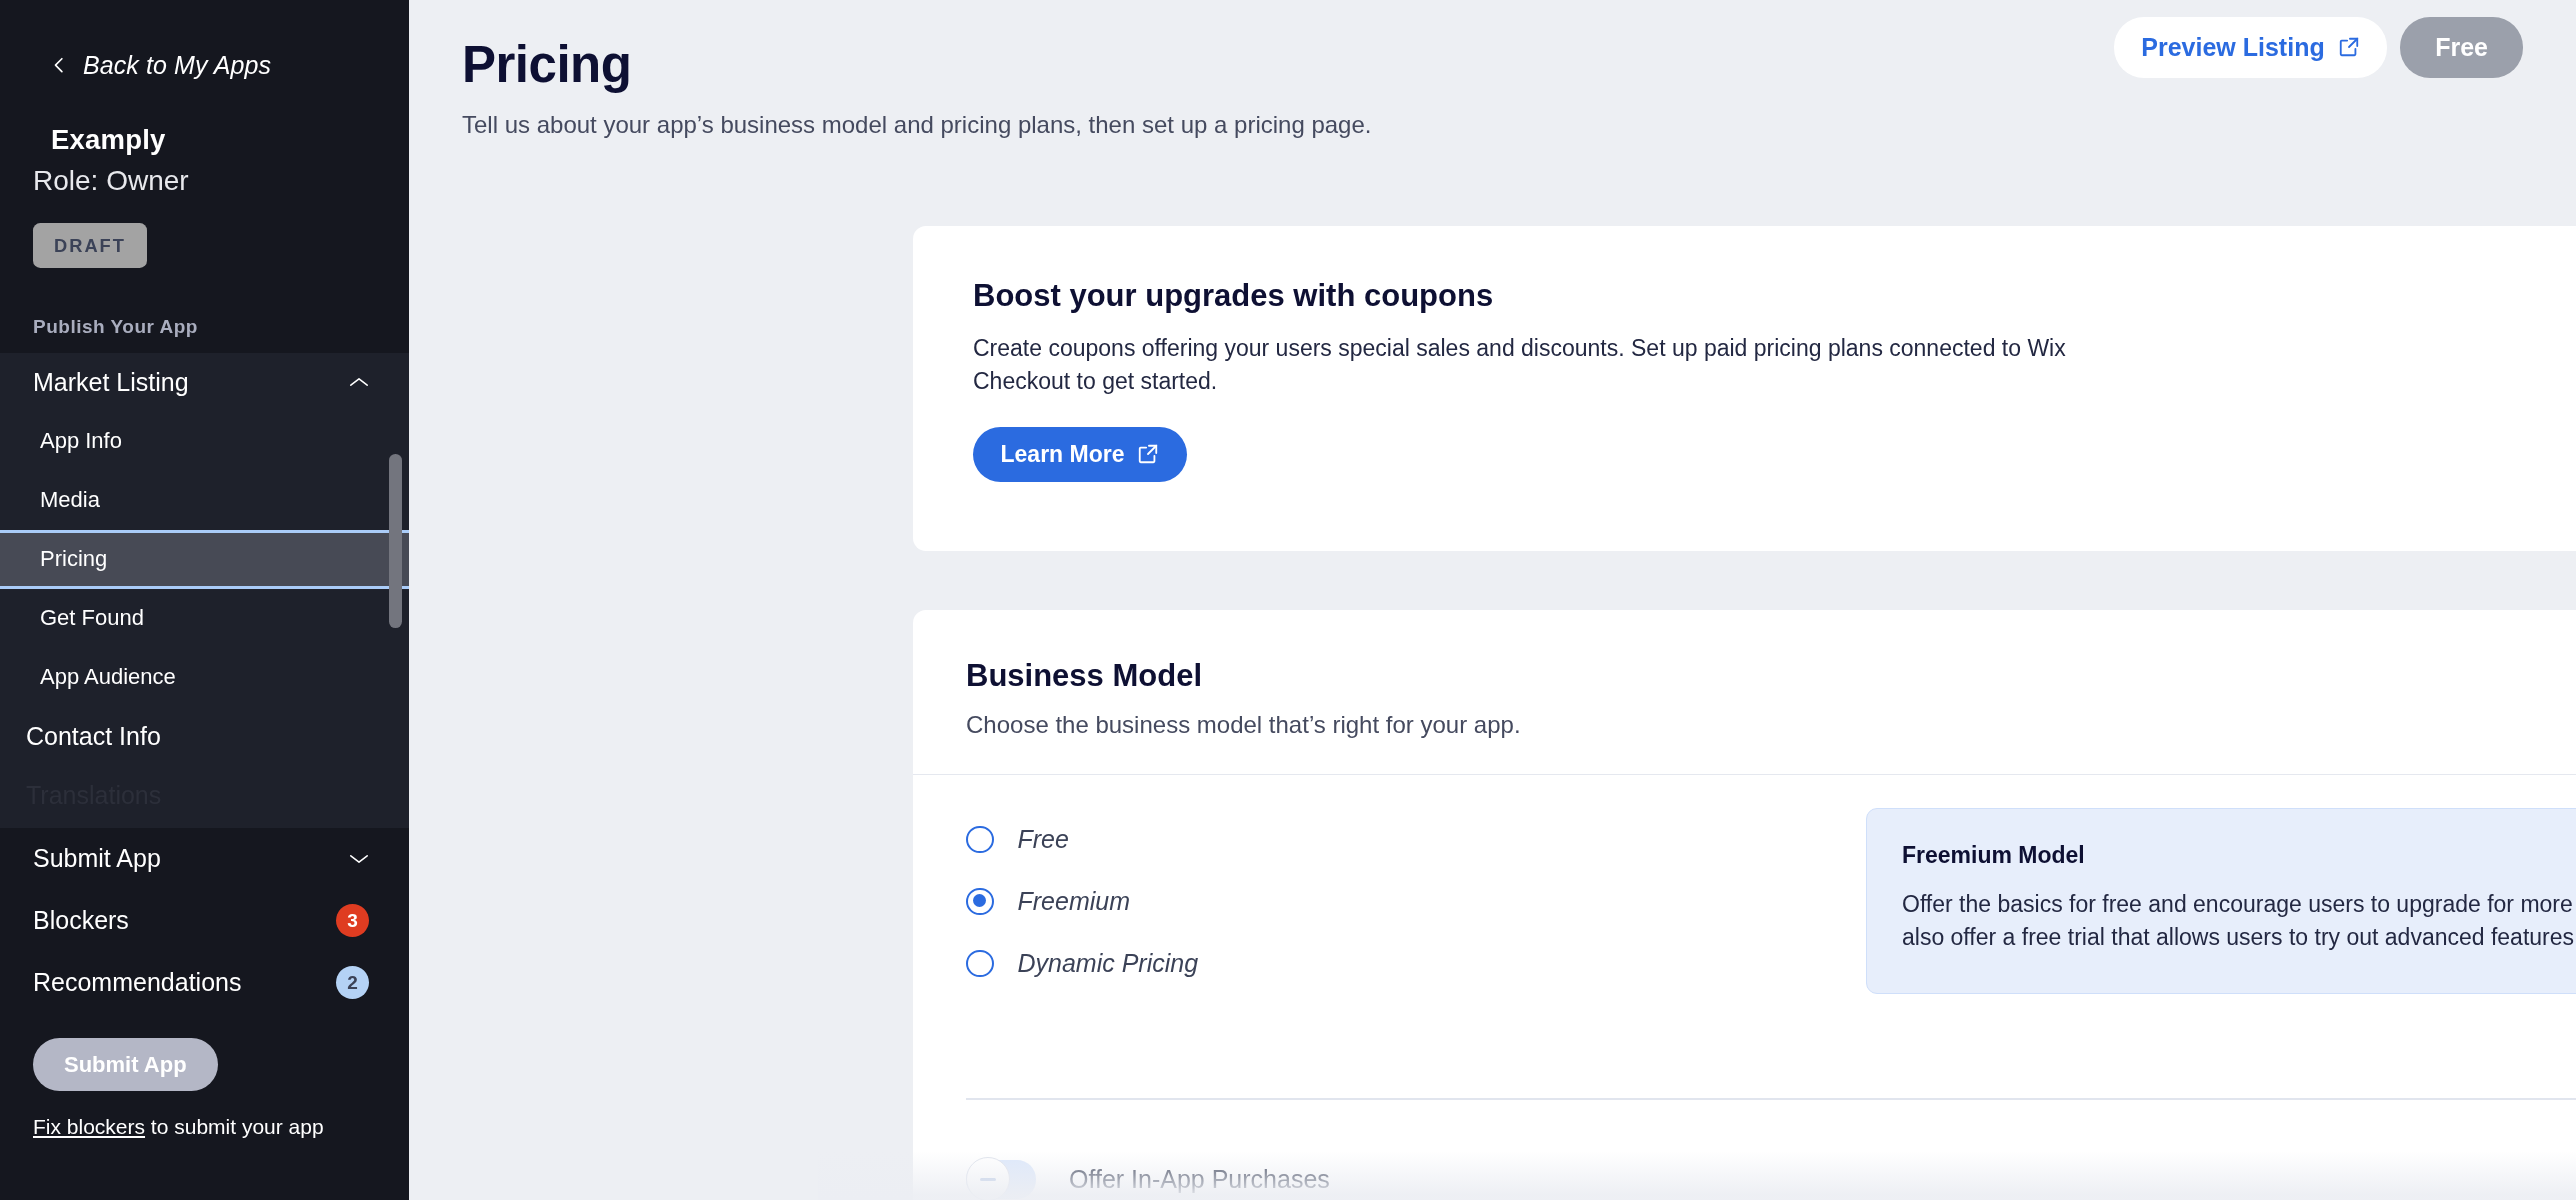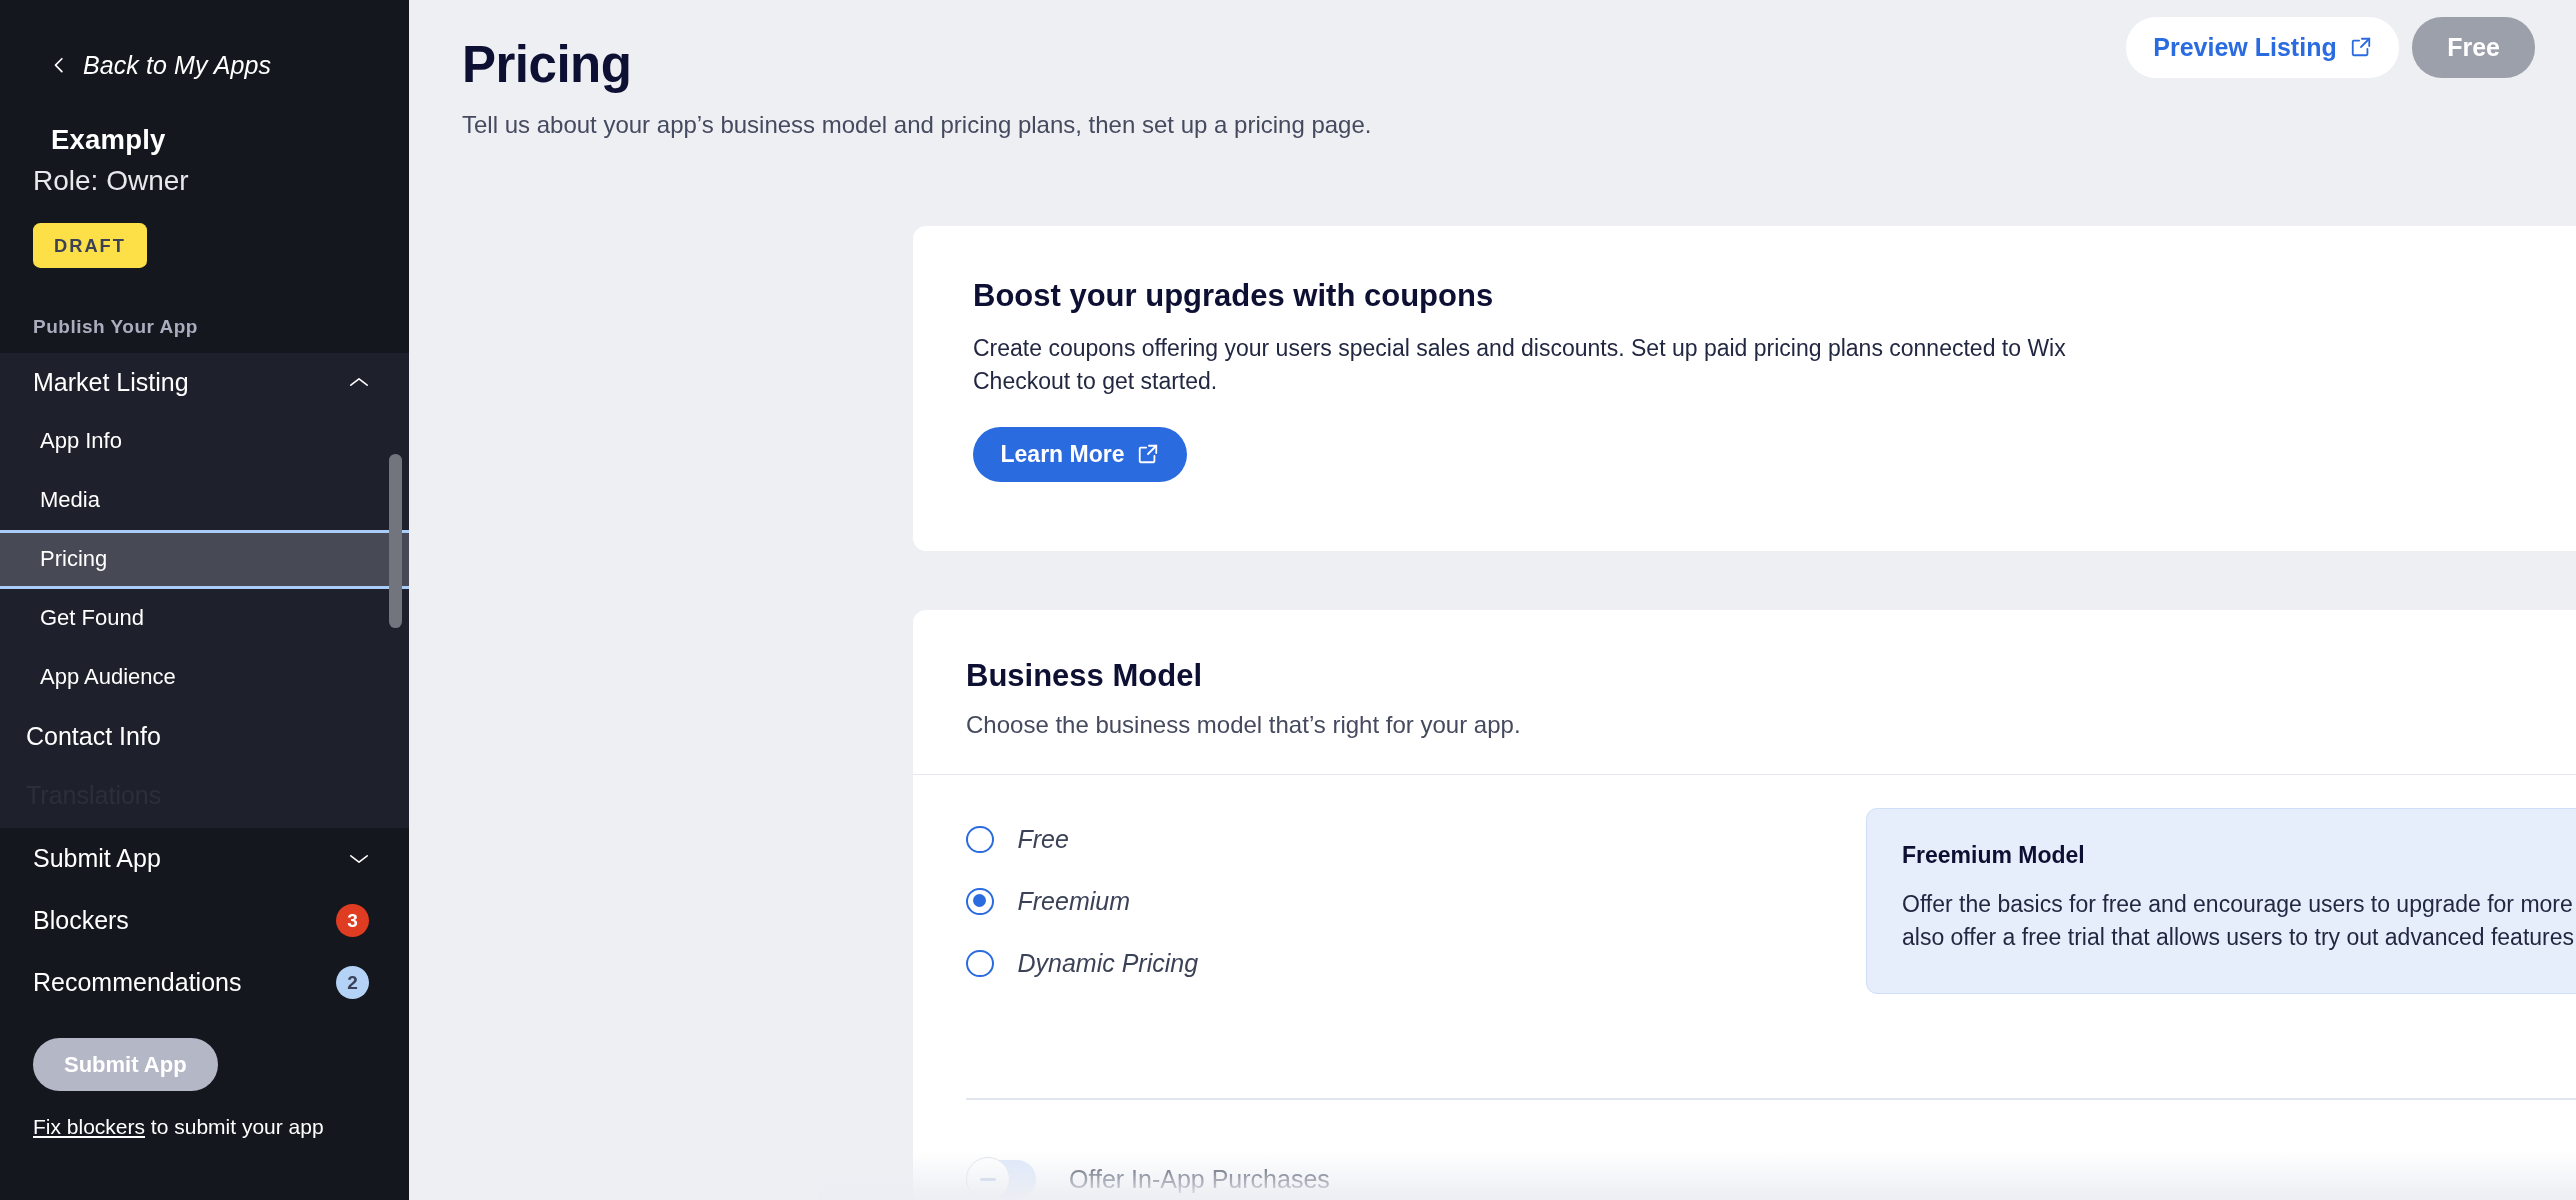--- a/index.html
+++ b/index.html
@@ -27,21 +27,21 @@
     font-style: italic;
   }
   .back-chevron { width: 18.3px; height: 18.3px; flex: none; display:block; }
   .back-label { font-size: 25px; color: #ffffff; letter-spacing: 0.1px; }
 
   .app-name { padding: 44px 0 0 51px; font-size: 27.5px; font-weight: bold; letter-spacing: 0.2px; }
   .app-role { padding: 9.2px 0 0 33px; font-size: 28px; color: #e8e9ed; font-weight: normal; }
   .draft-badge {
     margin: 26px 0 0 33px;
     display: inline-block;
-    background: #fde047; color: #3b4257;
+    background: #a3a3a3; color: #3b4257;
     font-size: 18.3px; font-weight: bold; letter-spacing: 2px;
     padding: 12px 21px 11px 21px; border-radius: 7.3px;
     width: max-content;
   }
 
   .sb-section-title {
     margin-top: 48px;
     padding: 0 0 14.7px 33px;
     font-size: 19px; font-weight: bold; letter-spacing: 0.5px;
     color: #a9adbe;
@@ -114,21 +114,21 @@
   
   .main {
     flex: 1; height: 1201px; background: #edeff3;
     position: relative; overflow: hidden;
   }
   .page-head { padding: 35px 0 0 53px; position: relative; }
   .page-title { font-size: 51px; font-weight: bold; color: #0e1033; letter-spacing: -0.5px; }
   .page-sub { margin-top: 16.5px; font-size: 24px; color: #454a5f; }
 
   .head-actions {
-    position: absolute; top: 16.5px; right: 41px;
+    position: absolute; top: 16.5px; right: 53px;
     display: flex; align-items: center; gap: 13px;
   }
   .btn-preview {
     background: #ffffff; color: #2b6be0;
     font-size: 25px; font-weight: bold;
     border: none; border-radius: 30px;
     height: 61px; padding: 0 27.5px;
     display: flex; align-items: center; gap: 13px;
     cursor: pointer; font-family: "Liberation Sans", sans-serif;
   }

